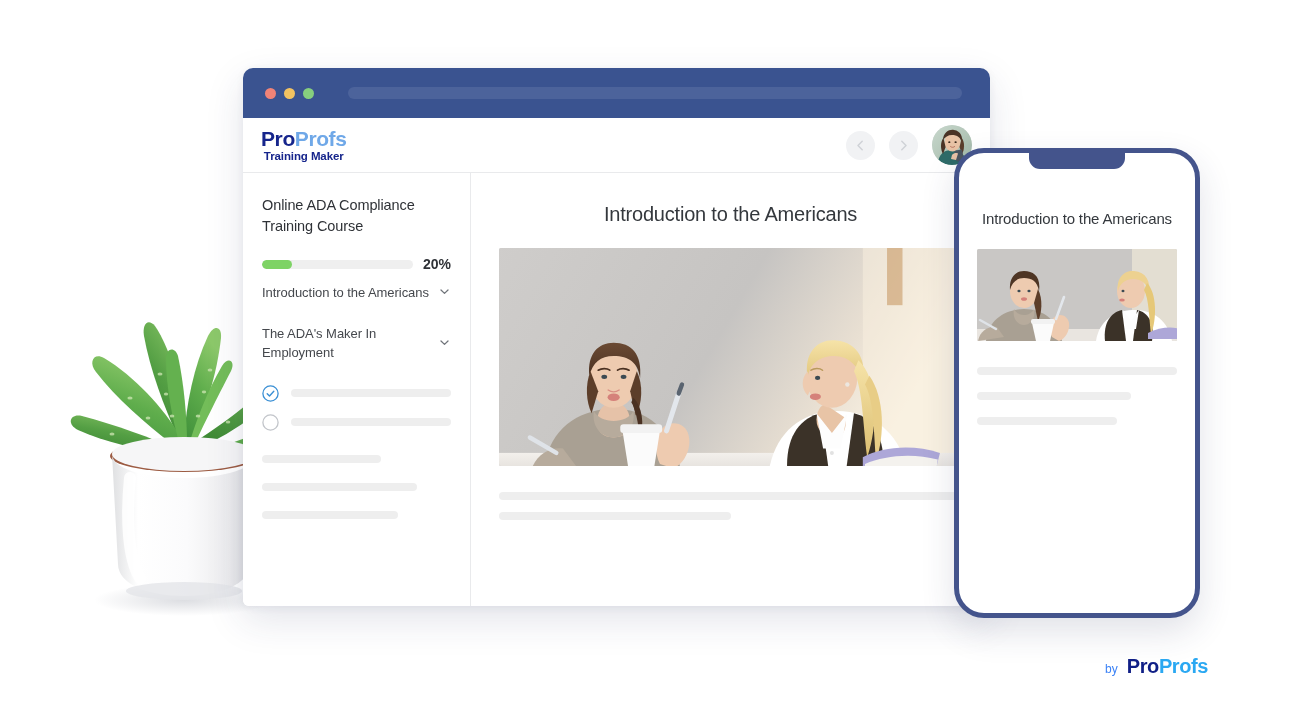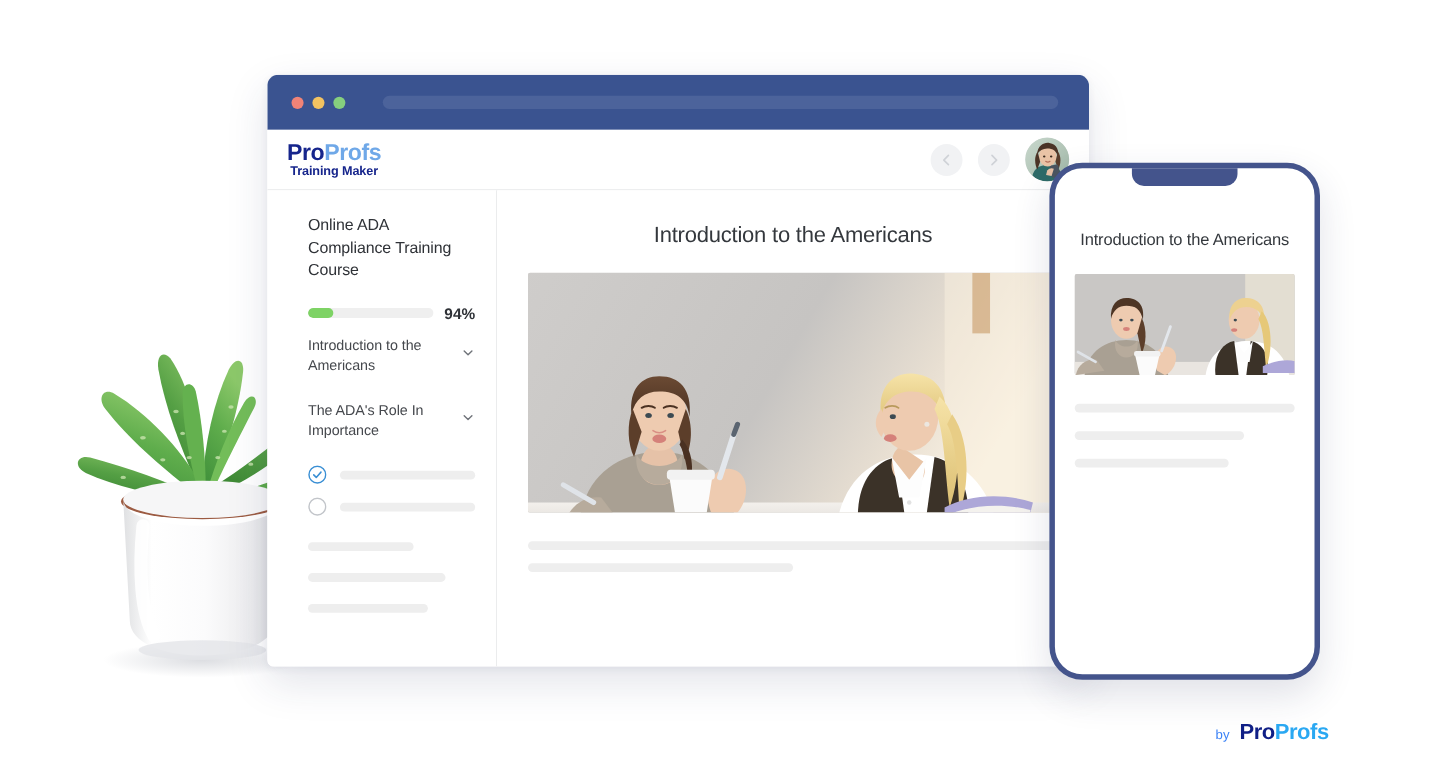--- a/index.html
+++ b/index.html
@@ -82,23 +82,23 @@
   .avatar {
     width: 40px; height: 40px; border-radius: 50%;
     overflow: hidden; background: #cfd8d4; display: block;
   }
   .avatar svg { display: block; }
 
   
   .appbody { display: flex; height: 433px; }
 
   .sidebar {
-    width: 209px;
+    width: 228px;
     border-right: 1px solid #e9eaec;
-    padding: 22px 19px 0 37px;
+    padding: 22px 19px 0 19px;
     background: #fff;
   }
   .course-title {
     font-size: 14.5px; color: #2f3237; font-weight: 400;
     line-height: 1.42; letter-spacing: -0.1px;
   }
   .progress-row { display: flex; align-items: center; margin-top: 20px; gap: 10px; }
   .progress-track {
     flex: 1; height: 9px; border-radius: 6px; background: #efefef; overflow: hidden;
   }
@@ -315,34 +315,34 @@
 
     <div class="appbody">
 
       <aside class="sidebar">
         <div class="course-title">Online ADA Compliance Training Course</div>
 
         <div class="progress-row">
           <div class="progress-track">
             <div class="progress-fill" id="progFill" style="width: 20%;"></div>
           </div>
-          <span class="progress-label">94%</span>
+          <span class="progress-label">20%</span>
         </div>
 
         <div class="module">
           <span class="module-label">Introduction to the Americans</span>
           <span class="chev">
             <svg width="13" height="13" viewBox="0 0 13 13">
                 <path d="M3 5 L6.5 8.4 L10 5" stroke="#70747a" stroke-width="1.3" fill="none" stroke-linecap="round" stroke-linejoin="round"></path>
               </svg>
           </span>
         </div>
 
         <div class="module">
-          <span class="module-label">The ADA's Role In Importance</span>
+          <span class="module-label">The ADA's Maker In Employment</span>
           <span class="chev">
             <svg width="13" height="13" viewBox="0 0 13 13">
                 <path d="M3 5 L6.5 8.4 L10 5" stroke="#70747a" stroke-width="1.3" fill="none" stroke-linecap="round" stroke-linejoin="round"></path>
               </svg>
           </span>
         </div>
 
 
         <div class="lesson">
           <span class="circle-done">

